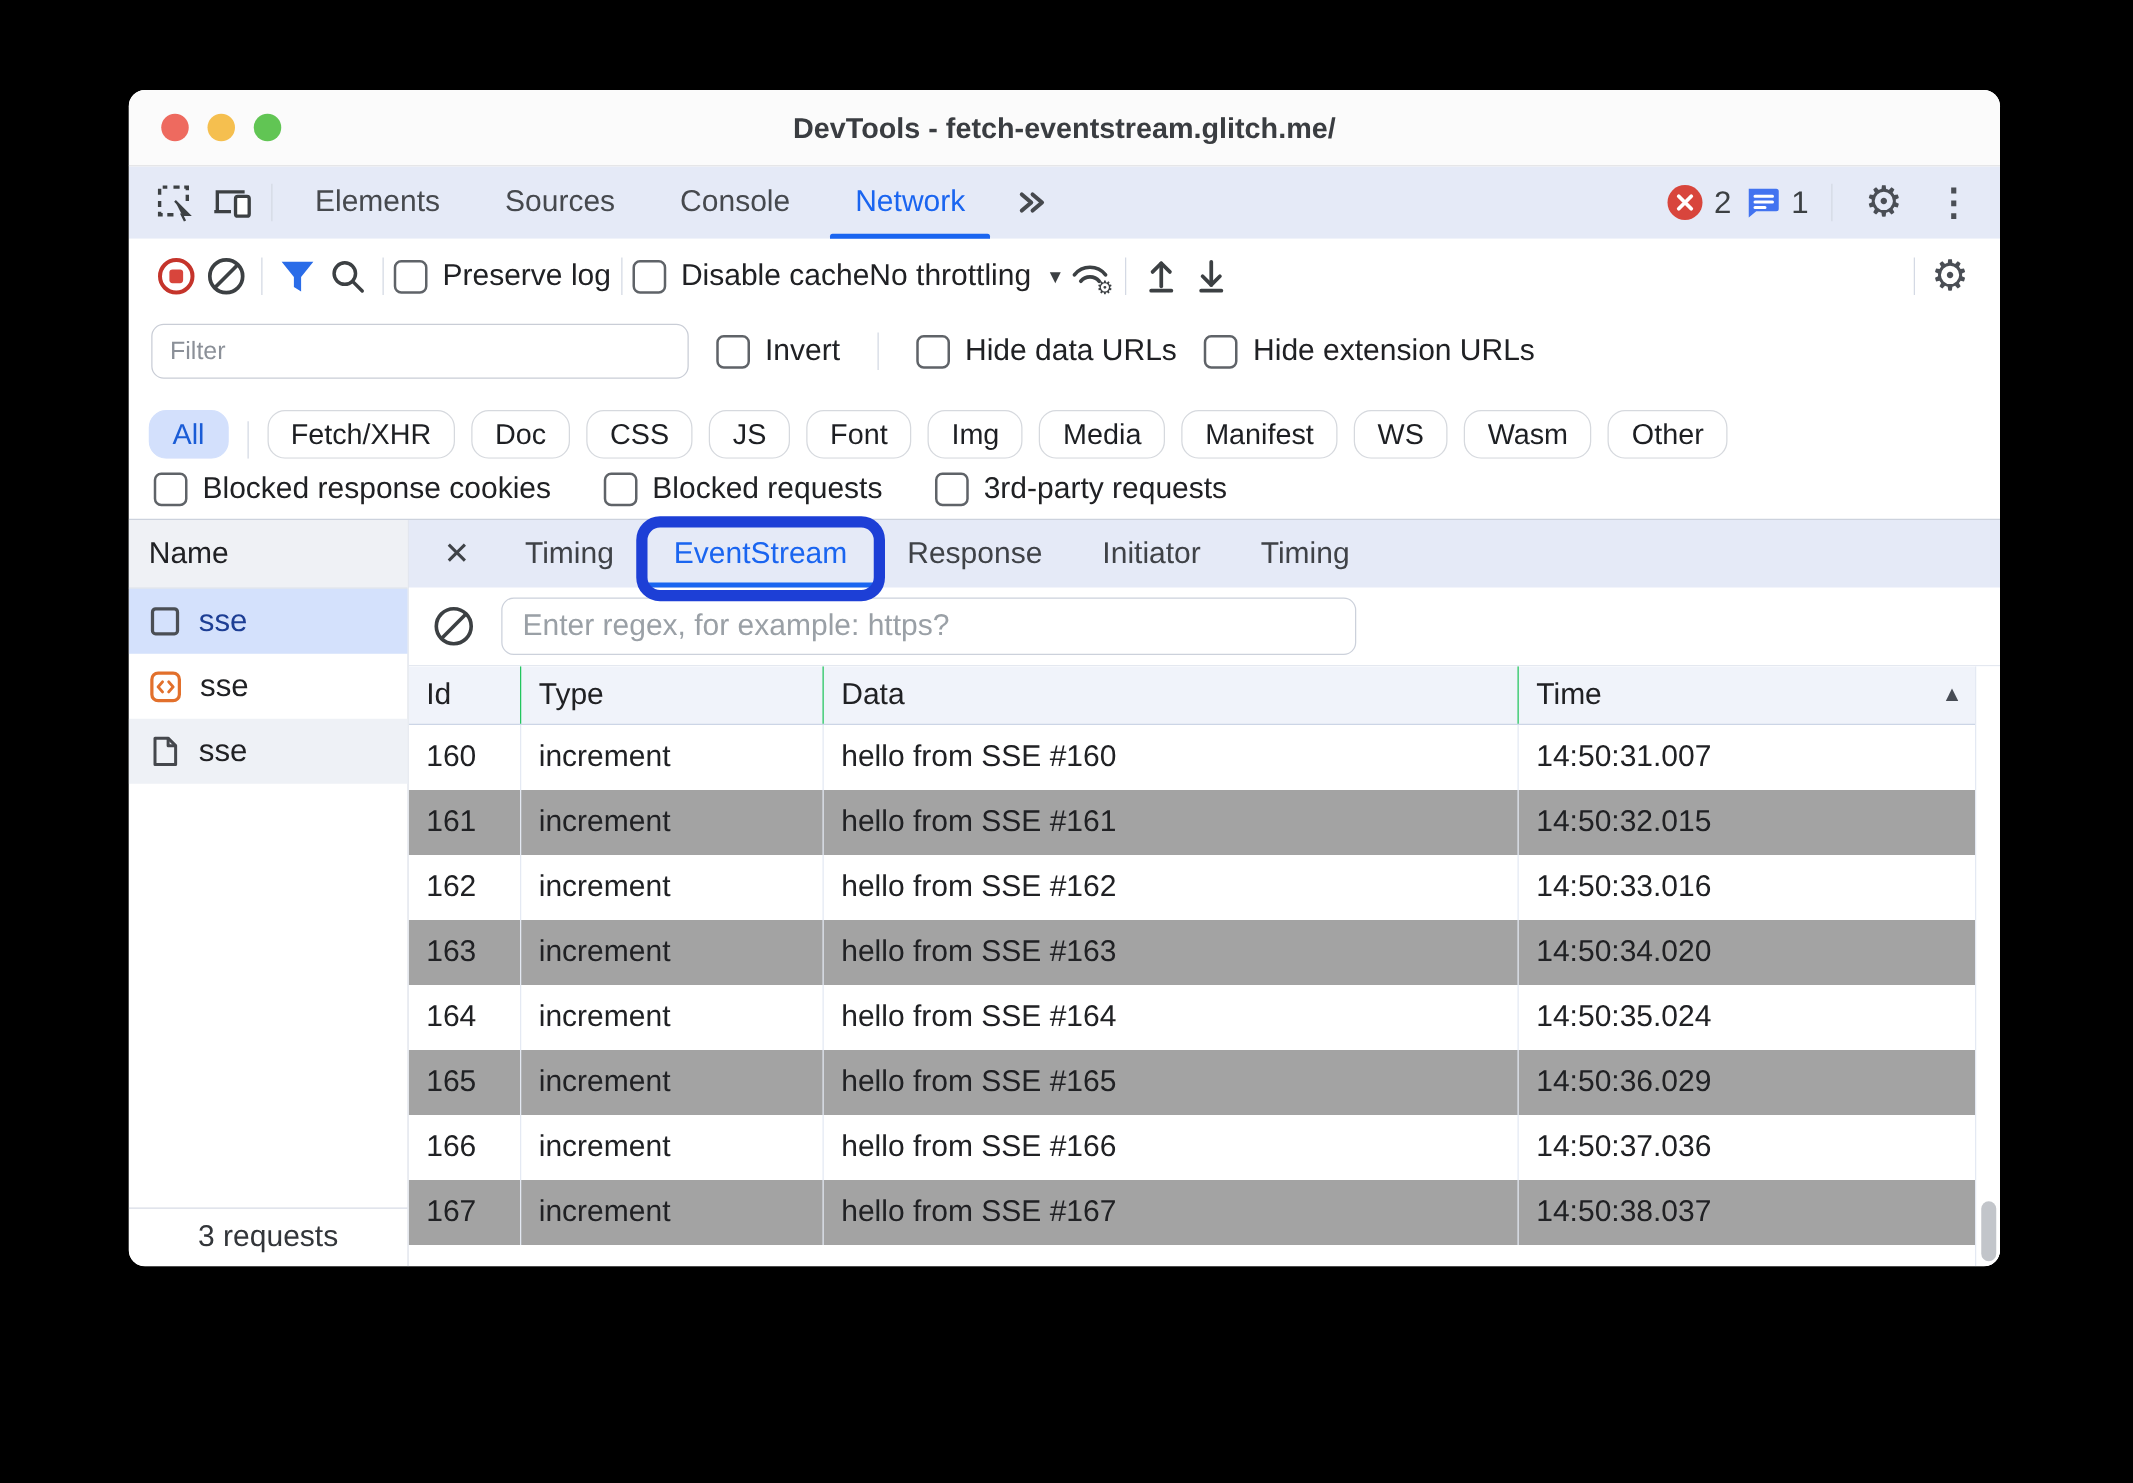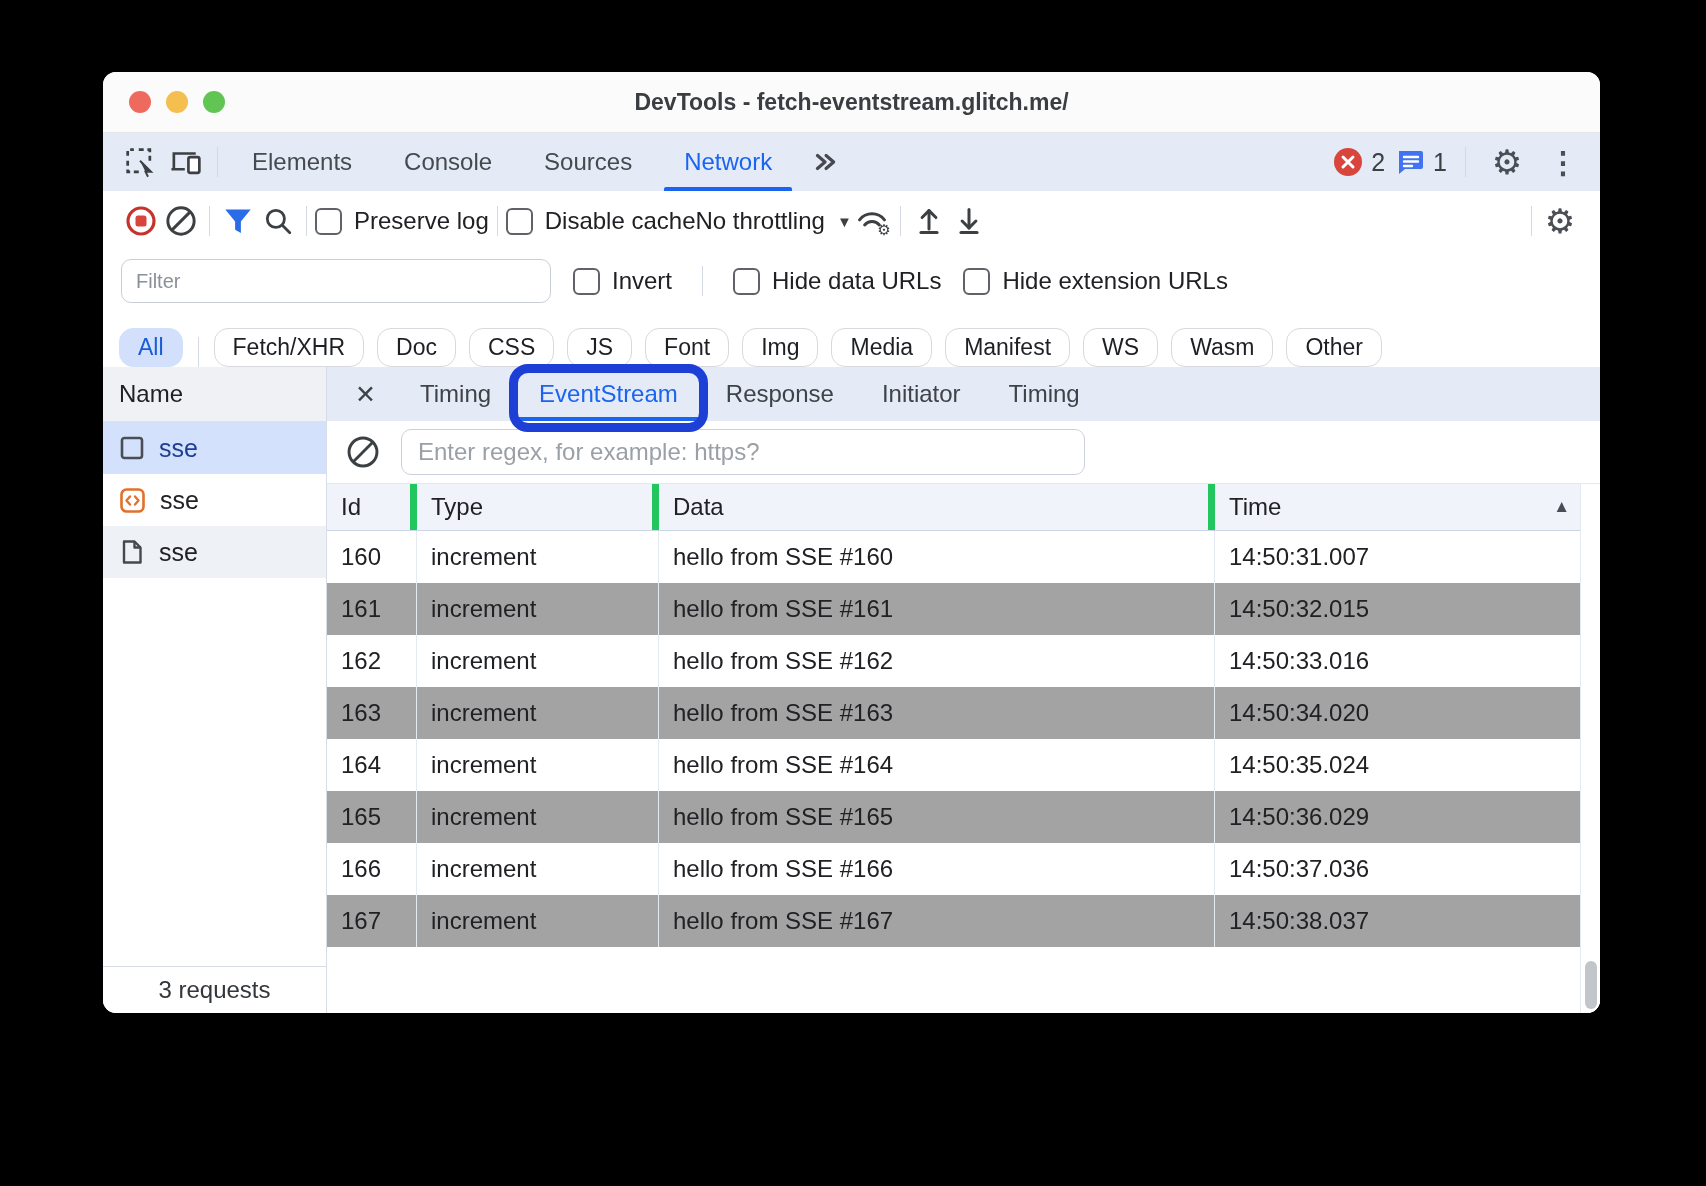--- a/index.html
+++ b/index.html
@@ -58,21 +58,21 @@
   .dtab.active::after{content:"";position:absolute;left:-2px;right:-2px;bottom:0;height:4px;background:#1a65f0;}
   .closex{padding:0 20px;font-size:25px;color:#3f4348;cursor:pointer;}
   .ring{position:absolute;left:-6px;right:-6px;top:-3px;bottom:-11px;border:9px solid #1d3fd6;border-radius:19px;pointer-events:none;z-index:6;}
   .regexrow{height:62px;flex:0 0 62px;background:#fff;display:flex;align-items:center;padding-left:16px;gap:18px;border-bottom:1px solid #e4e8f0;}
   .regexinput{width:650px;height:44px;border:1.5px solid #ccd1db;border-radius:10px;font-size:24px;padding:0 16px;color:#202124;outline:none;font-family:"Liberation Sans",sans-serif;}
   .regexinput::placeholder{color:#9aa0a6;}
   
   .table{flex:1;position:relative;min-height:0;overflow:hidden;background:#fff;}
   .grid{display:grid;grid-template-columns:90px 242px 556px 1fr;}
   .thead{height:46px;background:#f0f3fa;border-bottom:1px solid #ccd5e6;}
-  .th{display:flex;align-items:center;padding-left:14px;font-size:24px;color:#202124;border-right:7px solid #22c55e;cursor:pointer;position:relative;}
+  .th{display:flex;align-items:center;padding-left:14px;font-size:24px;color:#202124;border-right:1px solid #22c55e;cursor:pointer;position:relative;}
   .th:last-child{border-right:none;}
   .sort{position:absolute;right:30px;font-size:17px;color:#474c55;}
   .tr{height:52px;cursor:pointer;}
   .tr.alt{background:#a3a3a3;}
   .td{display:flex;align-items:center;padding-left:14px;font-size:24px;color:#202124;border-right:1px solid #e4e9f3;white-space:nowrap;overflow:hidden;}
   .td:last-child{border-right:none;}
   .gutter{position:absolute;top:0;right:0;width:19px;bottom:0;border-left:1px solid #e4e9f3;background:#fff;}
   .thumb{position:absolute;right:3px;bottom:4px;width:12px;height:48px;background:#c2c5ca;border-radius:7px;cursor:pointer;}
   svg{display:block;}
 </style>
@@ -104,24 +104,24 @@
         <path d="M4 19 V6 H22"></path>
         <path d="M2 19 H13"></path>
         <rect x="16" y="9" width="9" height="13" rx="1.5" fill="#fff"></rect>
       </svg>
     </div>
     <div class="vdiv"></div>
     <div class="maintab">
         <span>Elements</span>
       </div>
     <div class="maintab">
+        <span>Sources</span>
+      </div>
+    <div class="maintab">
         <span>Console</span>
-      </div>
-    <div class="maintab">
-        <span>Sources</span>
       </div>
     <div class="maintab active">
         <span>Network</span>
       </div>
     <div class="tbicon chev">
       <svg width="30" height="28" viewBox="0 0 26 26" fill="none" stroke="#46494e" stroke-width="3" stroke-linecap="round" stroke-linejoin="round">
         <path d="M6 7 L13 13 L6 19"></path>
           <path d="M14 7 L21 13 L14 19"></path>
       </svg>
     </div>
@@ -243,20 +243,34 @@
     <div class="chip">JS</div>
     <div class="chip">Font</div>
     <div class="chip">Img</div>
     <div class="chip">Media</div>
     <div class="chip">Manifest</div>
     <div class="chip">WS</div>
     <div class="chip">Wasm</div>
     <div class="chip">Other</div>
   </div>
 
+  <div class="blockedrow">
+    <div class="ckrow">
+      <span class="ckbox"></span>
+      <span>Blocked response cookies</span>
+    </div>
+    <div class="ckrow">
+      <span class="ckbox"></span>
+      <span>Blocked requests</span>
+    </div>
+    <div class="ckrow">
+      <span class="ckbox"></span>
+      <span>3rd-party requests</span>
+    </div>
+  </div>
 
   <div class="panels">
 
     <div class="left">
       <div class="namehdr">Name</div>
       <div class="req sel">
         <svg width="26" height="26" viewBox="0 0 26 26">
           <rect x="3" y="3" width="20" height="20" rx="2.5" fill="none" stroke="#4a4e54" stroke-width="2.6"></rect>
         </svg>
         <span>sse</span>

